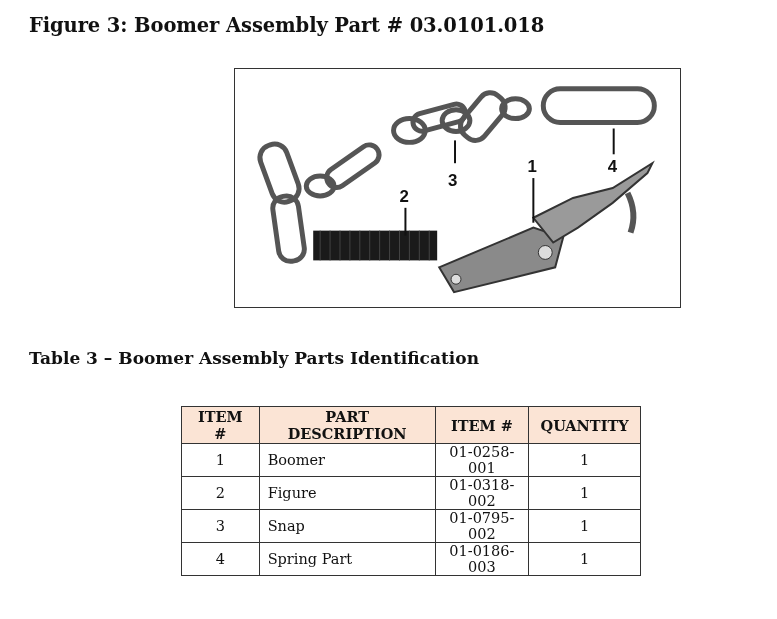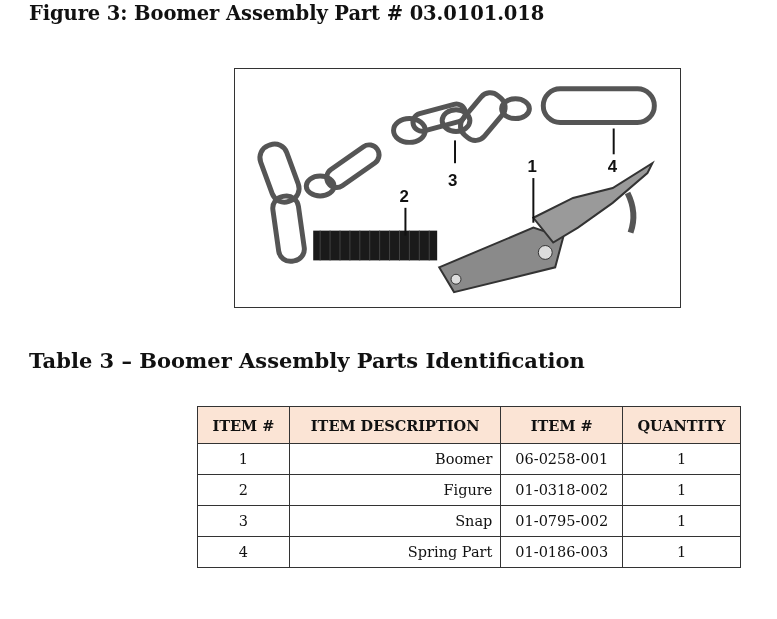--- a/index.html
+++ b/index.html
@@ -1,28 +1,28 @@
 <!DOCTYPE html>
 <html><head>
 <meta charset="utf-8">
 <style>
   html, body { margin:0; padding:0; background:#ffffff; }
   body { width:777px; height:619px; position:relative; overflow:hidden;
          font-family:"DejaVu Serif","Liberation Serif",serif; color:#111; }
-  .fig-title { position:absolute; left:29px; top:2px; font-weight:bold; font-size:19.5px; letter-spacing:-0.1px;text-align:center; }
+  .fig-title { position:absolute; left:29px; top:14px; font-weight:bold; font-size:19.5px; letter-spacing:-0.1px;text-align:center; }
   .figure-box { position:absolute; left:234px; top:68px; width:447px; height:240px;
                 border:1.5px solid #333; background:#fff; box-sizing:border-box; }
   .figure-box svg { position:absolute; left:0; top:0; width:100%; height:100%; }
   .callout { font-family:"Liberation Sans","DejaVu Sans",sans-serif; font-weight:bold; font-size:17px; fill:#111; }
-  .tbl-title { position:absolute; left:29px; top:348px; font-weight:bold; font-size:21px; }
-  table { position:absolute; left:197px; top:406px; width:544px; border-collapse:collapse; font-size:14.5px; }
+  .tbl-title { position:absolute; left:29px; top:348px; font-weight:bold; font-size:17px; }
+  table { position:absolute; left:181px; top:406px; width:460px; border-collapse:collapse; font-size:14.5px; }
   th, td { border:1.5px solid #333; height:30px; padding:0 8px; }
   th { background:#fbe4d5; font-weight:bold; height:36px; font-size:14.5px; }
   td.c { text-align:center; }
-  td.l { text-align:right; }
+  td.l { text-align:left; }
   col.c1{width:92px;} col.c2{width:212px;} col.c3{width:122px;} col.c4{width:118px;}
 </style>
 </head>
 <body>
 
 <div class="fig-title">Figure 3:  Boomer Assembly Part # 03.0101.018</div>
 
 <div class="figure-box">
   <svg viewBox="0 0 447 240">
 
@@ -79,30 +79,30 @@
 <table>
   <colgroup>
       <col class="c1">
       <col class="c2">
       <col class="c3">
       <col class="c4">
     </colgroup>
   <thead>
     <tr>
       <th>ITEM #</th>
-      <th>ITEM DESCRIPTION</th>
+      <th>PART DESCRIPTION</th>
       <th>ITEM #</th>
       <th>QUANTITY</th>
     </tr>
   </thead>
   <tbody>
     <tr>
       <td class="c">1</td>
       <td class="l">Boomer</td>
-      <td class="c">06-0258-001</td>
+      <td class="c">01-0258-001</td>
       <td class="c">1</td>
     </tr>
     <tr>
       <td class="c">2</td>
       <td class="l">Figure</td>
       <td class="c">01-0318-002</td>
       <td class="c">1</td>
     </tr>
     <tr>
       <td class="c">3</td>

